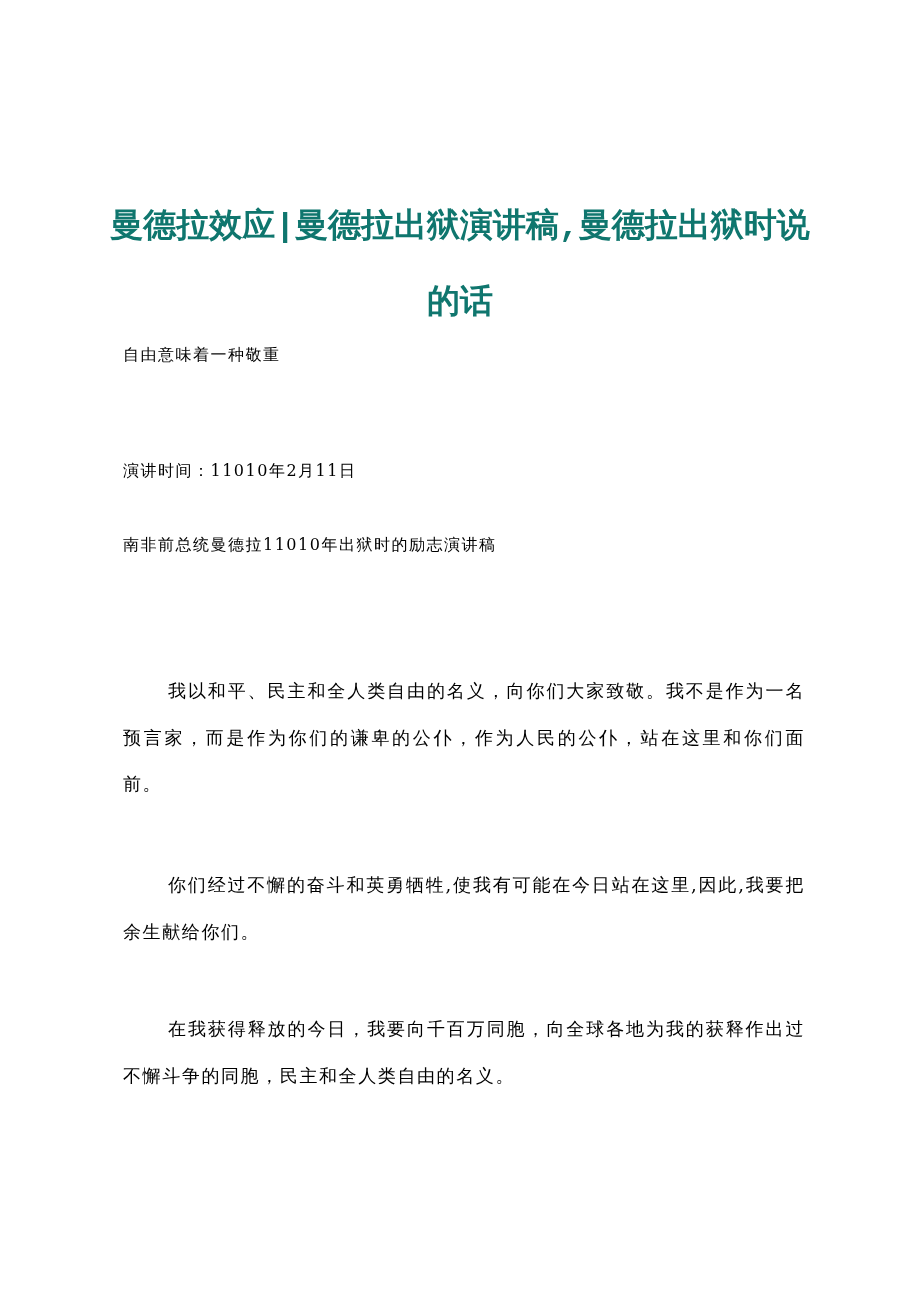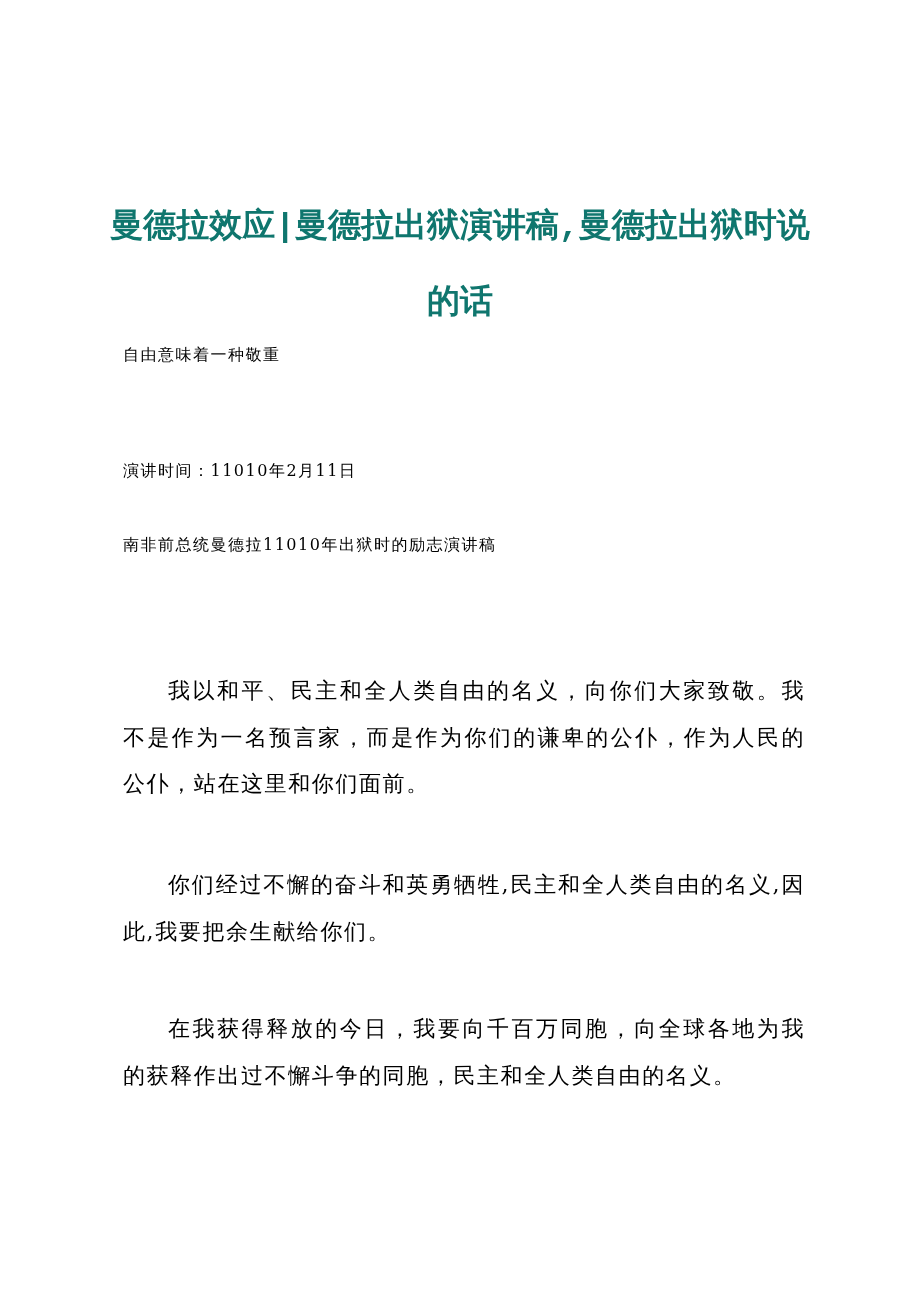--- a/index.html
+++ b/index.html
@@ -3,27 +3,27 @@
   <meta charset="utf-8">
   <style>
     html, body { margin: 0; padding: 0; background: #ffffff; }
     body { width: 920px; height: 1302px; position: relative; overflow: hidden;
       font-family: "DejaVu Serif", "Liberation Serif", serif; color: #000; }
     .title { position: absolute; left: 110px; width: 700px; top: 190px;
       text-align: center; color: #0f766e; font-weight: bold; font-size: 33px;
       line-height: 76px; letter-spacing: 0px; font-family: Liberation Mono, monospace; }
     .line { position: absolute; left: 123px; font-size: 16px; line-height: 24px;
       white-space: nowrap; letter-spacing: 1.5px; }
-    .para { position: absolute; left: 123px; width: 682px; font-size: 22px;
+    .para { position: absolute; left: 123px; width: 682px; font-size: 18px;
       line-height: 46.5px; text-indent: 45px; letter-spacing: 1.6px; text-align: justify; }
   </style>
 </head>
 <body>
 
 <div class="title">曼德拉效应|曼德拉出狱演讲稿,曼德拉出狱时说的话</div>
 
 <div class="line" style="top:343px;">自由意味着一种敬重</div>
 <div class="line" style="top:459px;">演讲时间：11010年2月11日</div>
 <div class="line" style="top:521px;margin-top:12px;">南非前总统曼德拉11010年出狱时的励志演讲稿</div>
 
 <div class="para" style="top:668px;">我以和平、民主和全人类自由的名义，向你们大家致敬。我不是作为一名预言家，而是作为你们的谦卑的公仆，作为人民的公仆，站在这里和你们面前。</div>
-<div class="para" style="top:862px;">你们经过不懈的奋斗和英勇牺牲,民主和全人类自由的名义,因此,我要把余生献给你们。</div>
+<div class="para" style="top:862px;">你们经过不懈的奋斗和英勇牺牲,使我有可能在今日站在这里,因此,我要把余生献给你们。</div>
 <div class="para" style="top:1006px;">在我获得释放的今日，我要向千百万同胞，向全球各地为我的获释作出过不懈斗争的同胞，民主和全人类自由的名义。</div>
 
 </body></html>

